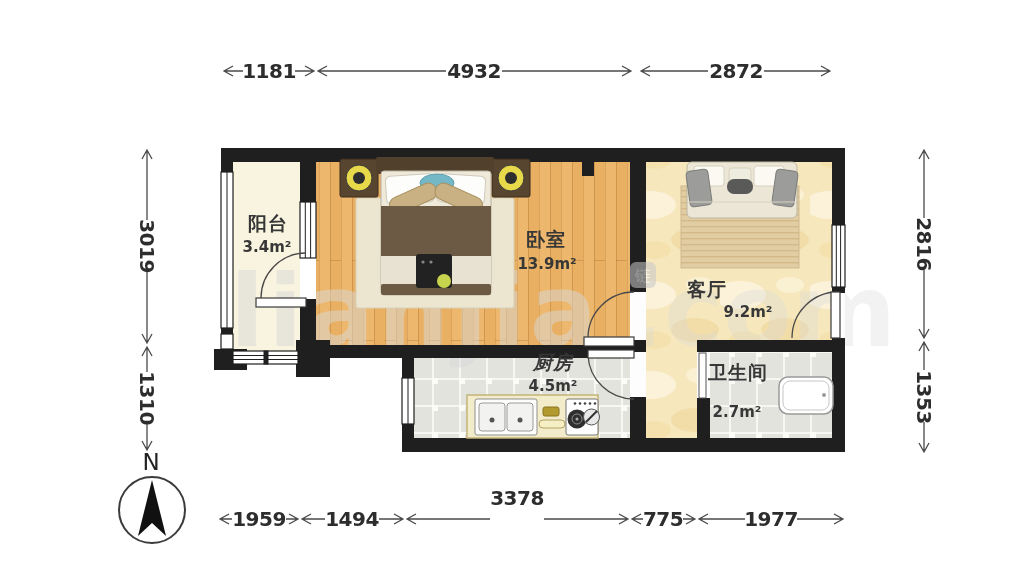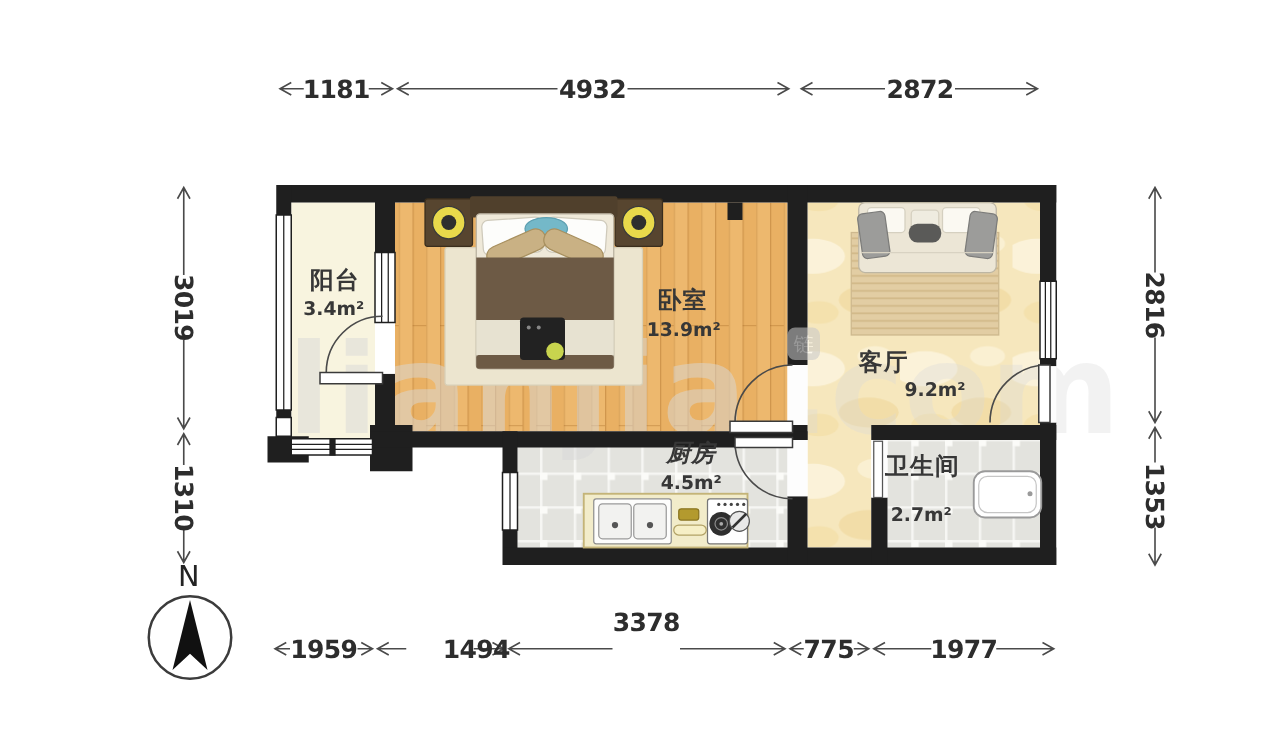--- a/index.html
+++ b/index.html
@@ -268,21 +268,21 @@
 <div class="lbl room-area" style="left:553px;top:386px;">4.5m²</div>
 
 <div class="lbl room-name" style="left:738px;top:373px;">卫生间</div>
 <div class="lbl room-area" style="left:737px;top:392px;margin-top:20px;">2.7m²</div>
 
 <div class="dim" style="left:269px;top:71px;">1181</div>
 <div class="dim" style="left:474px;top:71px;">4932</div>
 <div class="dim" style="left:736px;top:71px;text-align:center;">2872</div>
 
 <div class="dim" style="left:259px;top:519px;">1959</div>
-<div class="dim" style="left:352px;top:519px;margin-left:29px;">1494</div>
+<div class="dim" style="left:352px;top:519px;">1494</div>
 <div class="dim" style="left:517px;top:498px;">3378</div>
 <div class="dim" style="left:663px;top:519px;">775</div>
 <div class="dim" style="left:771px;top:519px;">1977</div>
 
 <div class="dim vert" style="left:147px;top:246px;">3019</div>
 <div class="dim vert" style="left:147px;top:398px;">1310</div>
 
 <div class="dim vert" style="left:924px;top:244px;">2816</div>
 <div class="dim vert" style="left:924px;top:397px;">1353</div>
 

